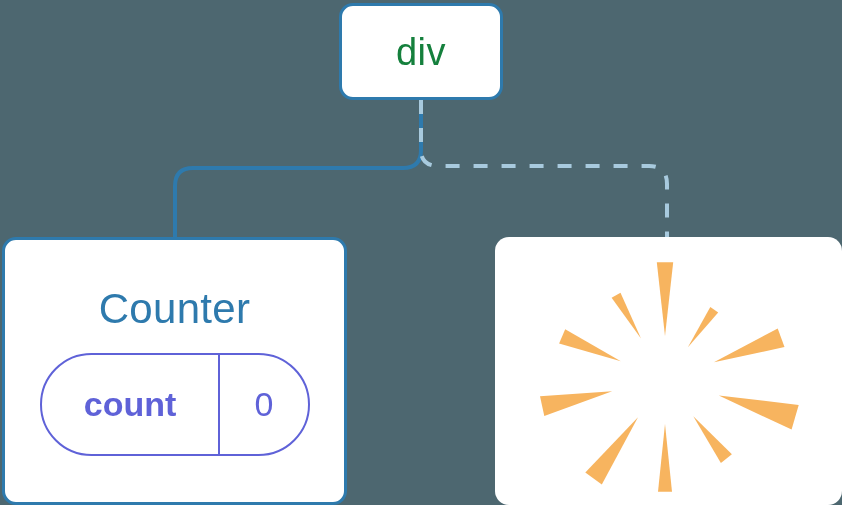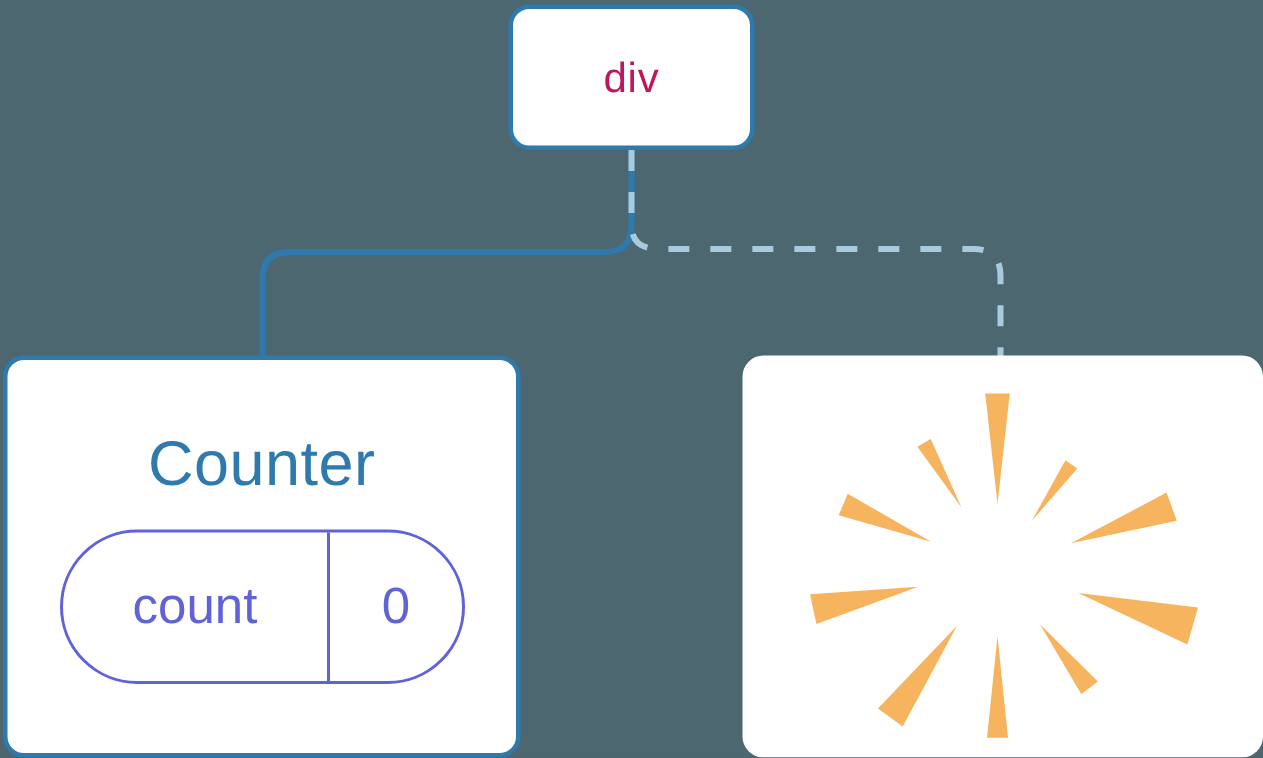--- a/index.html
+++ b/index.html
@@ -40,22 +40,22 @@
     width: 164px;
     height: 97px;
     border: 3px solid #2e7aad;
     border-radius: 14px;
     display: flex;
     align-items: center;
     justify-content: center;
     z-index: 3;
   }
   #node-div .node-title {
-    font-size: 28px;
-    color: #be185d;
+    font-size: 38px;
+    color: #15803d;
     letter-spacing: 0.5px;
     line-height: 1;
   }
 
   
   #node-counter {
     left: 2px;
     top: 237px;
     width: 345px;
     height: 268px;
@@ -90,20 +90,21 @@
     z-index: 4;
   }
   .state-pill .pill-key {
     flex: 0 0 176px;
     display: flex;
     align-items: center;
     justify-content: center;
     border-right: 2px solid #5f62d8;
     font-size: 34px;
     color: #5f62d8;
+    font-weight: bold;
   }
   .state-pill .pill-value {
     flex: 1 1 auto;
     display: flex;
     align-items: center;
     justify-content: center;
     font-size: 34px;
     color: #5f62d8;
   }
 

